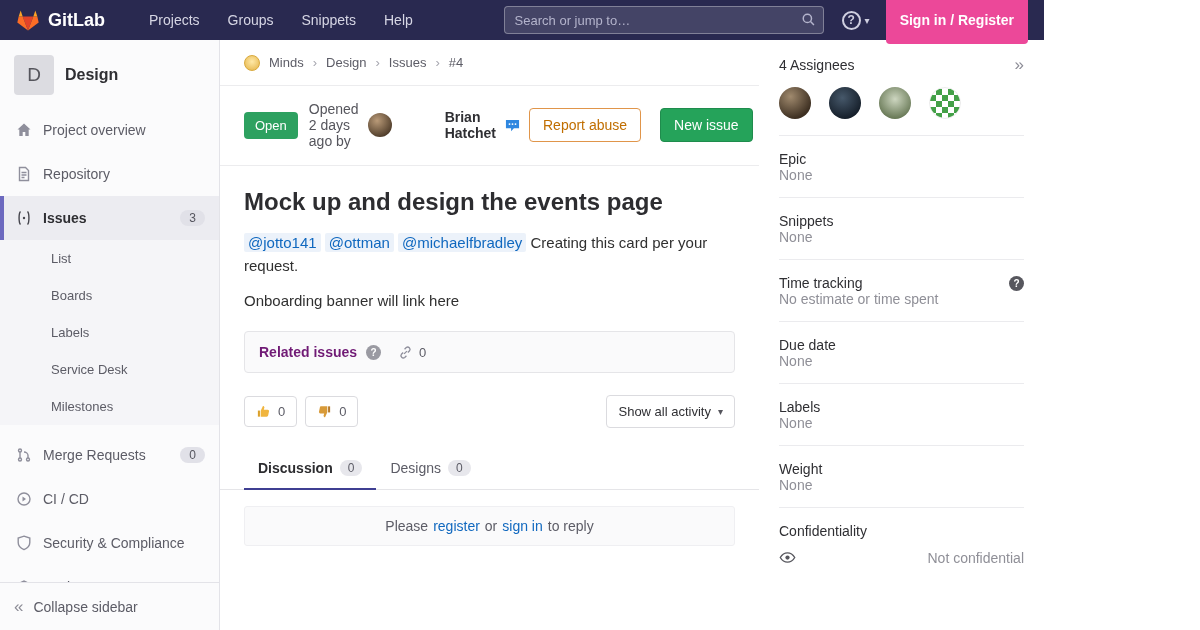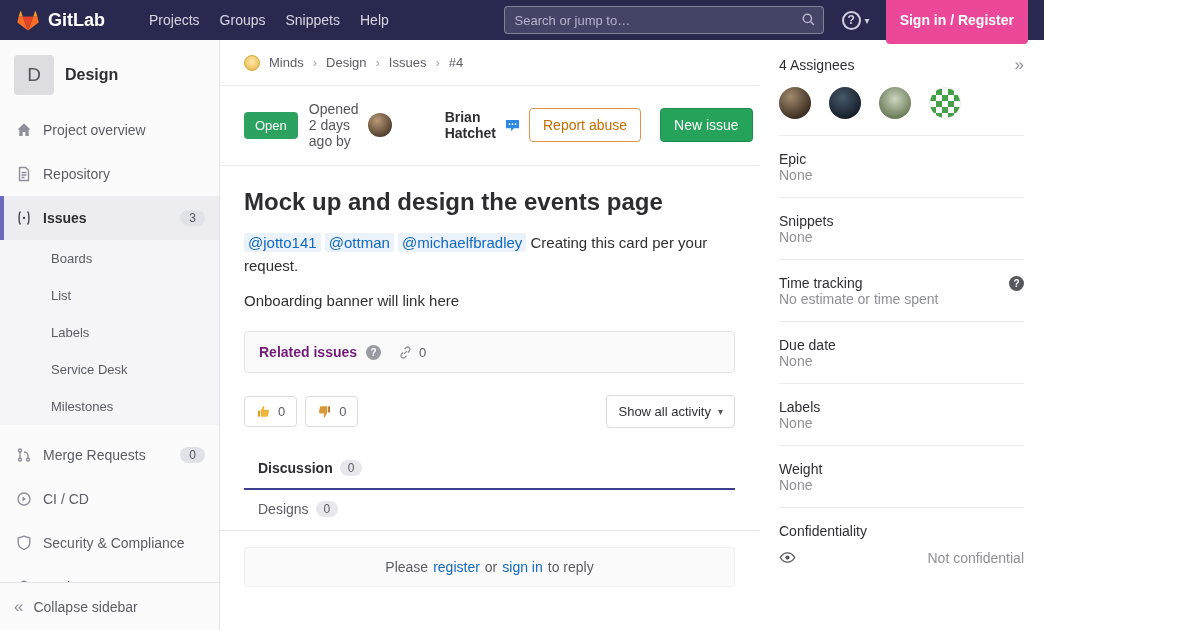--- a/index.html
+++ b/index.html
@@ -3,21 +3,21 @@
 <meta charset="utf-8">
 <style>
   * { margin:0; padding:0; box-sizing:border-box; }
   html,body { width:1200px; height:630px; overflow:hidden; }
   body { font-family:"Liberation Sans","DejaVu Sans",sans-serif; background:#fff; color:#303030; }
   .app { width:1044px; height:630px; display:flex; flex-direction:column; }
 
   
   .navbar { height:40px; background:#292950; display:flex; align-items:center; padding:0 16px; flex:none; }
   .brand { display:flex; align-items:center; gap:8px; color:#fff; font-weight:bold; font-size:18px; cursor:pointer; }
-  .nav-links { display:flex; gap:20px; margin-left:44px; }
+  .nav-links { display:flex; gap:28px; margin-left:44px; }
   .nav-links a { color:#d6d6e4; font-size:14px; text-decoration:none; cursor:pointer; }
   .nav-spacer { flex:1; }
   .search { position:relative; width:320px; }
   .search input { width:100%; height:28px; background:rgba(255,255,255,.13); border:1px solid rgba(255,255,255,.32); border-radius:4px; color:#fff; padding:0 32px 0 10px; font-size:13px; font-family:inherit; }
   .search input::placeholder { color:#b4b4cc; }
   .search .mag { position:absolute; right:8px; top:6px; }
   .help-menu { display:flex; align-items:center; gap:4px; margin:0 16px 0 18px; cursor:pointer; }
   .qring { width:19px; height:19px; border:2px solid #cfcfe0; border-radius:50%; color:#cfcfe0; font-size:12px; font-weight:bold; display:flex; align-items:center; justify-content:center; }
   .caret { font-size:10px; color:#cfcfe0; }
   .signin { background:#ec4899; color:#fff; font-weight:bold; font-size:14px; padding:16px 14px; border-radius:4px; cursor:pointer; white-space:nowrap; }
@@ -66,21 +66,21 @@
   .related-title { font-size:14px; font-weight:bold; color:#701a75; }
   .qdot { width:15px; height:15px; border-radius:50%; background:#9a9aa2; color:#fff; font-size:10px; font-weight:bold; display:flex; align-items:center; justify-content:center; cursor:pointer; }
   .linked { display:flex; align-items:center; gap:6px; margin-left:8px; color:#5c5c66; font-size:13px; }
 
   .awards-row { display:flex; align-items:center; gap:8px; margin-top:22px; }
   .award { display:flex; align-items:center; gap:7px; border:1px solid #dbdbdf; border-radius:4px; background:#fff; padding:7px 11px; font-size:13px; color:#5c5c66; cursor:pointer; }
   .flip { transform:rotate(180deg); }
   .activity-dd { margin-left:auto; display:flex; align-items:center; gap:7px; border:1px solid #dbdbdf; border-radius:4px; background:#fff; padding:8px 11px; font-size:13px; color:#303034; cursor:pointer; }
   .activity-dd .caret { color:#55555c; }
 
-  .tabs { display:flex; margin:20px -24px 0; padding:0 24px; border-bottom:1px solid #e5e5e8;flex-direction:column; }
+  .tabs { display:flex; margin:20px -24px 0; padding:0 24px; border-bottom:1px solid #e5e5e8; }
   .tab { display:flex; align-items:center; gap:7px; padding:12px 14px; font-size:14px; color:#5c5c66; border-bottom:2px solid transparent; margin-bottom:-1px; cursor:pointer; }
   .tab.active { color:#2d2d30; font-weight:bold; border-bottom-color:#3f3f92; }
   .cnt { background:#e7e7ec; border-radius:10px; padding:1px 8px; font-size:12px; font-weight:normal; color:#5c5c66; }
 
   .reply-box { margin-top:16px; background:#fafafb; border:1px solid #efeff2; border-radius:3px; height:40px; display:flex; align-items:center; justify-content:center; gap:5px; font-size:14px; color:#5c5c66; }
   .reply-box a { color:#1068bf; text-decoration:none; cursor:pointer; }
 
   
   .rightbar { width:285px; flex:none; padding:16px 20px 0; overflow:hidden; }
   .assignees-head { display:flex; align-items:center; font-size:14px; color:#2f2f33; }
@@ -171,22 +171,22 @@
         <a class="nav-item active">
           <span class="ic">
             <svg width="16" height="16" viewBox="0 0 16 16" fill="none" stroke="currentColor" stroke-width="1.4">
                 <path d="M4.5 1.5C2.6 3.4 2.6 12.6 4.5 14.5M11.5 1.5c1.9 1.9 1.9 11.2 0 13"></path>
                 <circle cx="8" cy="8" r="1.2" fill="currentColor" stroke="none"></circle>
               </svg>
           </span>
           <span>Issues</span>
           <span class="pill">3</span>
         </a>
+        <a class="sub-item">List</a>
         <a class="sub-item">Boards</a>
-        <a class="sub-item">List</a>
         <a class="sub-item">Labels</a>
         <a class="sub-item">Service Desk</a>
         <a class="sub-item">Milestones</a>
       </div>
 
       <a class="nav-item gap-top">
         <span class="ic">
           <svg width="16" height="16" viewBox="0 0 16 16" fill="none" stroke="currentColor" stroke-width="1.4">
               <circle cx="4" cy="3.5" r="1.5"></circle>
               <circle cx="4" cy="12.5" r="1.5"></circle>

